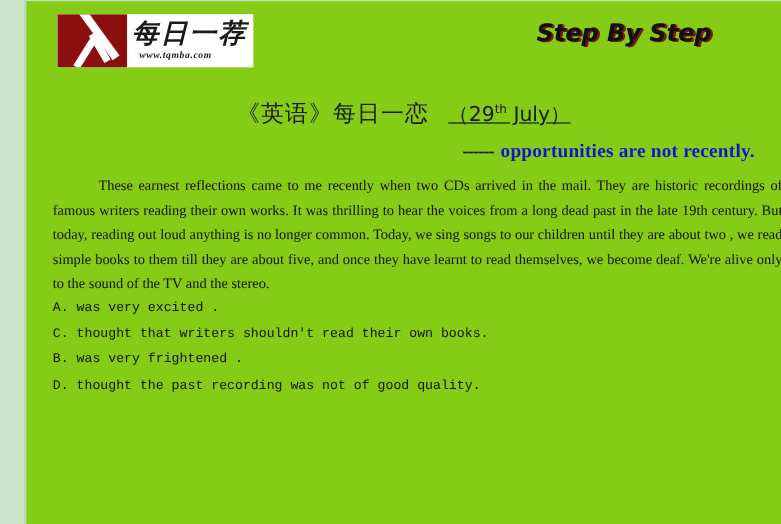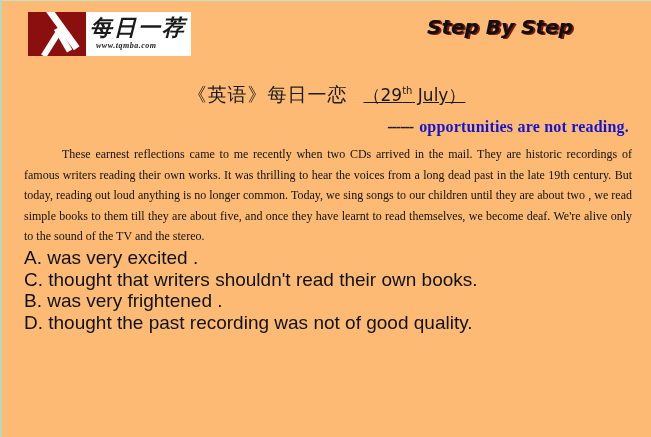--- a/index.html
+++ b/index.html
@@ -10,24 +10,25 @@
     width: 651px;
     height: 437px;
     background: #cbe4cb;
     font-family: "Liberation Serif", serif;
     overflow: hidden;
     position: relative;
   }
   .slide {
     position: absolute;
     inset: 0;
-    background: #fdba74;
+    background: #84cc16;
     border-left: 2px solid #b9d7b9;
     border-top: 1px solid #c4e0c4;
     box-sizing: border-box;
+    margin-left: 20px;
   }
 
   
   .header {
     position: absolute;
     top: 0;
     left: 0;
     right: 0;
     height: 66px;
   }
@@ -205,22 +206,22 @@
     vertical-align: baseline;
     height: 13px;
     margin-left: 1px;
   }
   .options {
     margin: 0;
     padding: 0;
     list-style: none;
   }
   .options li {
-    font-family: Liberation Sans, sans-serif;
-    font-size: 19px;
+    font-family: Liberation Mono, monospace;
+    font-size: 11px;
     line-height: 21.6px;
     color: #111111;
     white-space: nowrap;
   }
 </style>
 </head>
 <body>
 
 <div class="slide">
 
@@ -239,21 +240,21 @@
     </div>
 
     <div class="brand-title">Step By Step</div>
   </div>
 
   <div class="title-line">
     <span class="title-cn">《英语》每日一恋</span><span class="title-date"><span>（29</span><sup>th</sup><span> July）</span></span>
   </div>
 
   <div class="subtitle-row">
-    <span class="sub-dashes">------</span><span class="sub-phrase">opportunities are not reading.</span>
+    <span class="sub-dashes">------</span><span class="sub-phrase">opportunities are not recently.</span>
   </div>
 
   <div class="body-block">
     <p class="para">These earnest reflections came to me recently when two CDs arrived in the mail. They are historic recordings of famous writers reading their own works. It was thrilling to hear the voices from a long dead past in the late 19th century. But today, reading out loud anything is no longer common. Today, we sing songs to our children until they are about two , we read simple books to them till they are about five, and once they have learnt to read themselves, we become deaf. We're alive only to the sound of the TV and the stereo.</p>
     <ul class="options">
       <li>A.  was very excited .</li>
       <li>C. thought that writers shouldn't read their own books.</li>
       <li>B. was very frightened .</li>
       <li>D. thought the past recording was not of good quality.</li>
     </ul>

